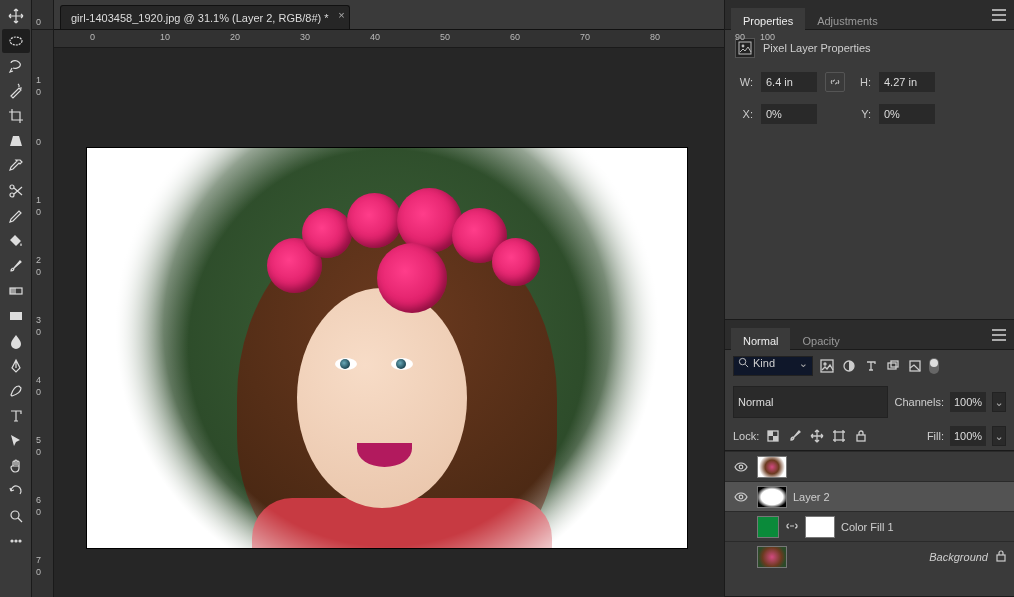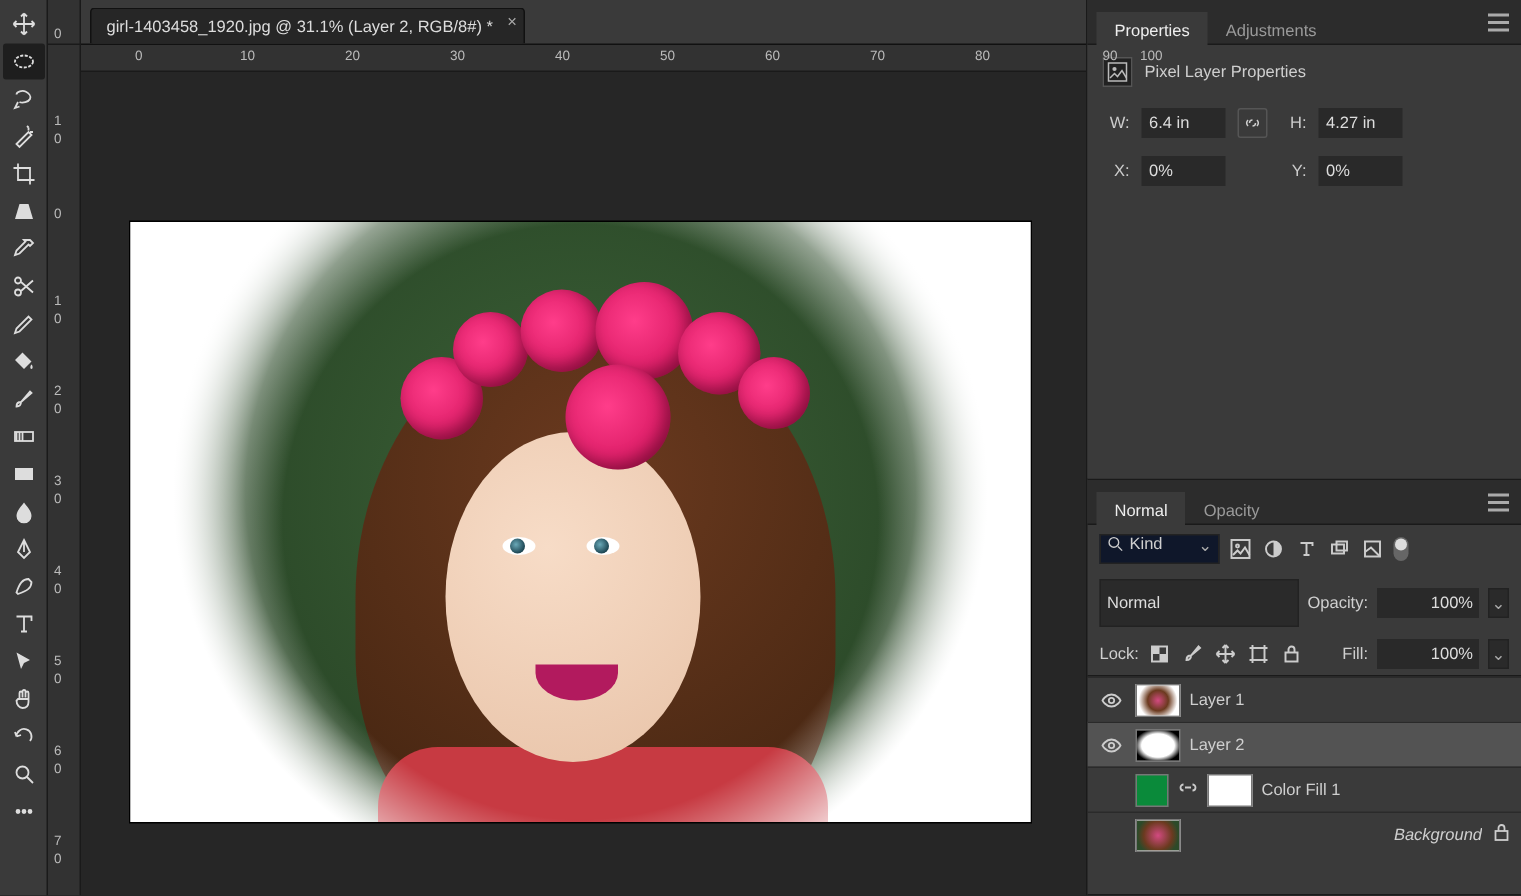--- a/index.html
+++ b/index.html
@@ -113,21 +113,21 @@
   .layers-panel{flex:1;min-height:0;}
   .layers-toolbar{display:flex;align-items:center;gap:6px;padding:6px 8px;}
   .lay-search{display:flex;background:#0f172a;border:1px solid #222;height:20px;flex:none;width:80px;padding:0 4px;}
   .lay-search svg{width:11px;height:11px;}
   .mini{width:16px;height:16px;display:flex;align-items:center;justify-content:center;color:#ccc;cursor:pointer;}
   .mini svg{width:14px;height:14px;stroke:#ccc;fill:none;stroke-width:1.3;}
   .switch{width:10px;height:16px;background:#666;border-radius:5px;position:relative;flex:none;}
   .switch::after{content:"";position:absolute;top:1px;left:1px;width:8px;height:8px;border-radius:50%;background:#ddd;}
   .row-layers{display:flex;align-items:center;gap:6px;padding:4px 8px;}
   .sel{background:#2a2a2a;border:1px solid #222;color:#ddd;height:32px;font-size:11px;padding:0 4px;flex:1;}
-  .pct{background:var(--input);border:none;color:#ddd;height:20px;width:68px;font-size:11px;padding:0 4px;text-align:right;}
+  .pct{background:var(--input);border:none;color:#ddd;height:20px;width:36px;font-size:11px;padding:0 4px;text-align:right;}
   .caret{width:14px;height:20px;background:#2a2a2a;border:1px solid #222;display:flex;align-items:center;justify-content:center;color:#aaa;}
   .lock-row{display:flex;align-items:center;gap:6px;padding:4px 8px;border-bottom:1px solid #1a1a1a;}
   .layer-list{overflow:auto;}
   .layer{display:flex;align-items:center;height:30px;padding:0 6px;gap:6px;border-top:1px solid #2a2a2a;cursor:pointer;}
   .layer.selected{background:var(--highlight);}
   .eye-col{width:20px;display:flex;justify-content:center;}
   .eye-col svg{width:14px;height:14px;}
   .thumb{width:30px;height:22px;border:1px solid #777;position:relative;overflow:hidden;background:#fff;flex:none;}
   .thumb.mask{background:#fff;}
   .thumb.green{background:#0a8a3a;}
@@ -428,21 +428,21 @@
               <path d="M2 9l4-3 6 6"></path>
             </svg>
           </div>
         <div class="switch"></div>
       </div>
 
       <div class="row-layers">
         <select class="sel">
           <option>Normal</option>
         </select>
-        <span>Opacity:</span>
+        <span>Channels:</span>
         <input class="pct" value="100%" style="">
         <div class="caret">⌄</div>
       </div>
 
       <div class="lock-row">
         <span>Lock:</span>
         <div class="mini">
             <svg viewBox="0 0 14 14">
               <rect x="2" y="2" width="10" height="10"></rect>
               <rect x="2" y="2" width="5" height="5" fill="#ccc" stroke="none"></rect>
@@ -480,21 +480,20 @@
           <div class="layer">
             <div class="eye-col">
               <svg viewBox="0 0 14 14" stroke="#ccc" fill="none" stroke-width="1.2">
                 <path d="M1 7s2-4 6-4 6 4 6 4-2 4-6 4-6-4-6-4z"></path>
                 <circle cx="7" cy="7" r="1.8"></circle>
               </svg>
             </div>
             <div class="thumb">
               <div class="mini-thumb vig"></div>
             </div>
-            <div class="layer-name">Layer 1</div>
           </div>
           <div class="layer selected">
             <div class="eye-col">
               <svg viewBox="0 0 14 14" stroke="#ccc" fill="none" stroke-width="1.2">
                 <path d="M1 7s2-4 6-4 6 4 6 4-2 4-6 4-6-4-6-4z"></path>
                 <circle cx="7" cy="7" r="1.8"></circle>
               </svg>
             </div>
             <div class="thumb" style="background: radial-gradient(rgb(255, 255, 255) 55%, rgb(0, 0, 0) 80%);"></div>
             <div class="layer-name">Layer 2</div>

